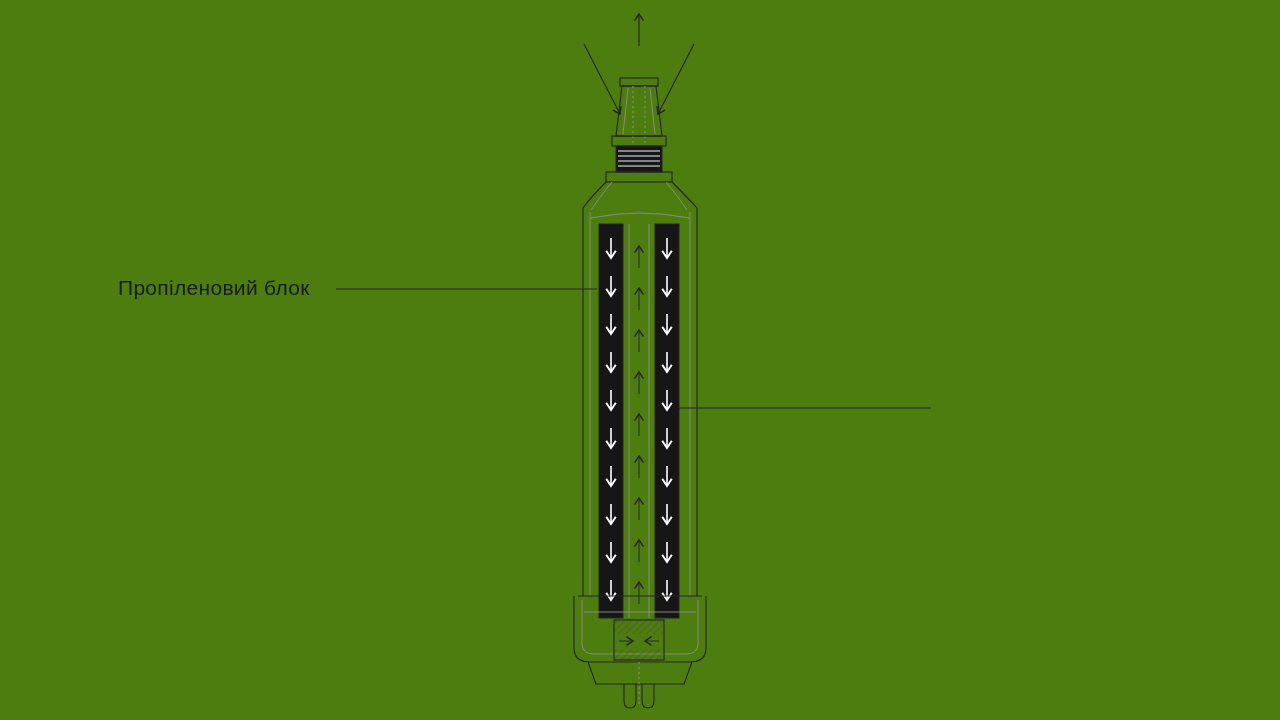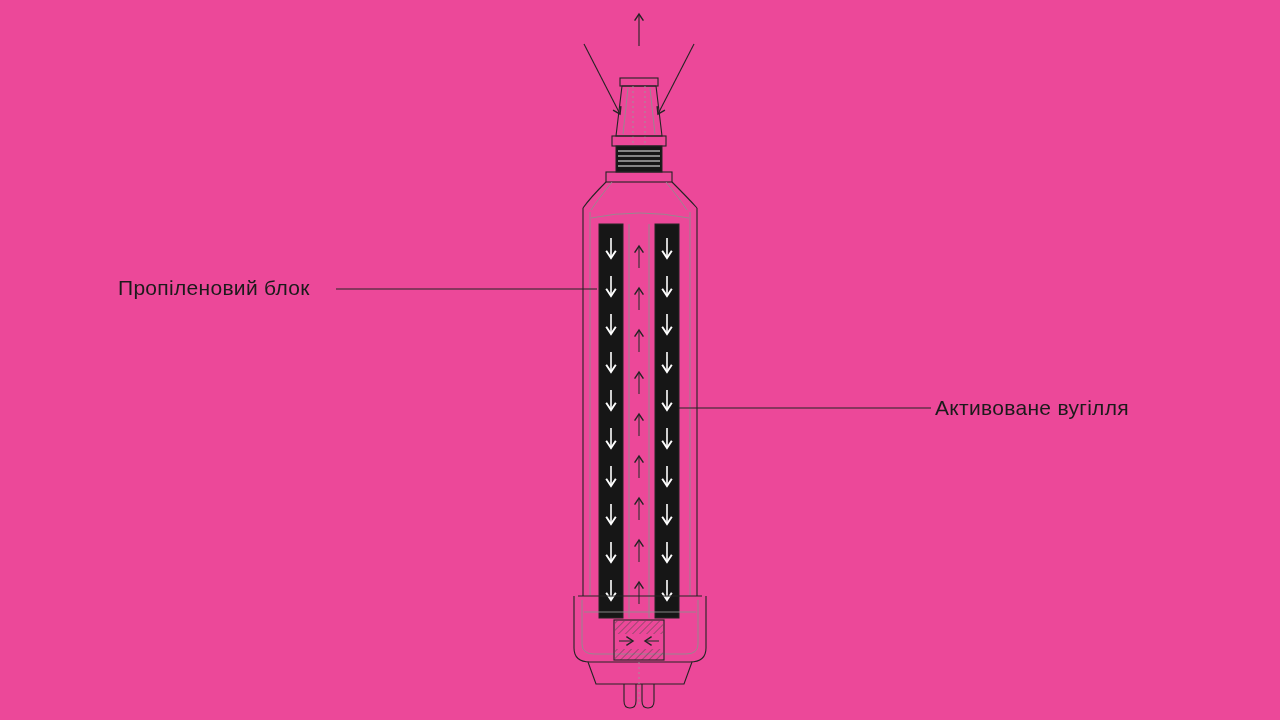--- a/index.html
+++ b/index.html
@@ -1,16 +1,16 @@
 <!DOCTYPE html>
 <html><head>
 <meta charset="utf-8">
 <style>
   html,body{margin:0;padding:0;background:#ffffff;}
-  .stage{position:relative;width:1280px;height:720px;background:#ec4899;overflow:hidden;
+  .stage{position:relative;width:1280px;height:720px;background:#4d7c0f;overflow:hidden;
          font-family:"Liberation Sans",sans-serif;}
   .stage svg{position:absolute;left:0;top:0;}
   .label{position:absolute;font-size:21px;color:#1b1b1b;letter-spacing:.3px;white-space:nowrap;}
   .label-left{left:118px;top:276px;}
   .label-right{left:935px;top:396px;}
   .ink{stroke:#242424;fill:none;stroke-width:1.1;}
   .ink2{stroke:#242424;fill:none;stroke-width:1.2;}
   .lt{stroke:#8f8f8f;fill:none;stroke-width:.9;}
   .dash{stroke:#9a9a9a;fill:none;stroke-width:.9;stroke-dasharray:2 3;}
   .thr{stroke:#f2f2f2;fill:none;stroke-width:1;}
@@ -133,15 +133,14 @@
       <path class="ink" d="M 642 684 L 642 701 Q 642 708 648 708 Q 654 708 654 701 L 654 684"></path>
       <line class="dash" x1="639" y1="662" x2="639" y2="704"></line>
     </g>
 
     <line class="ink2" x1="336" y1="289" x2="597" y2="289"></line>
     <line class="ink2" x1="679" y1="408" x2="931" y2="408"></line>
   </svg>
 
   <div class="label label-left">Пропіленовий блок</div>
 
-  <div class="label label-right">Активоване вугілля</div>
 
 </div>
 
 </body></html>

